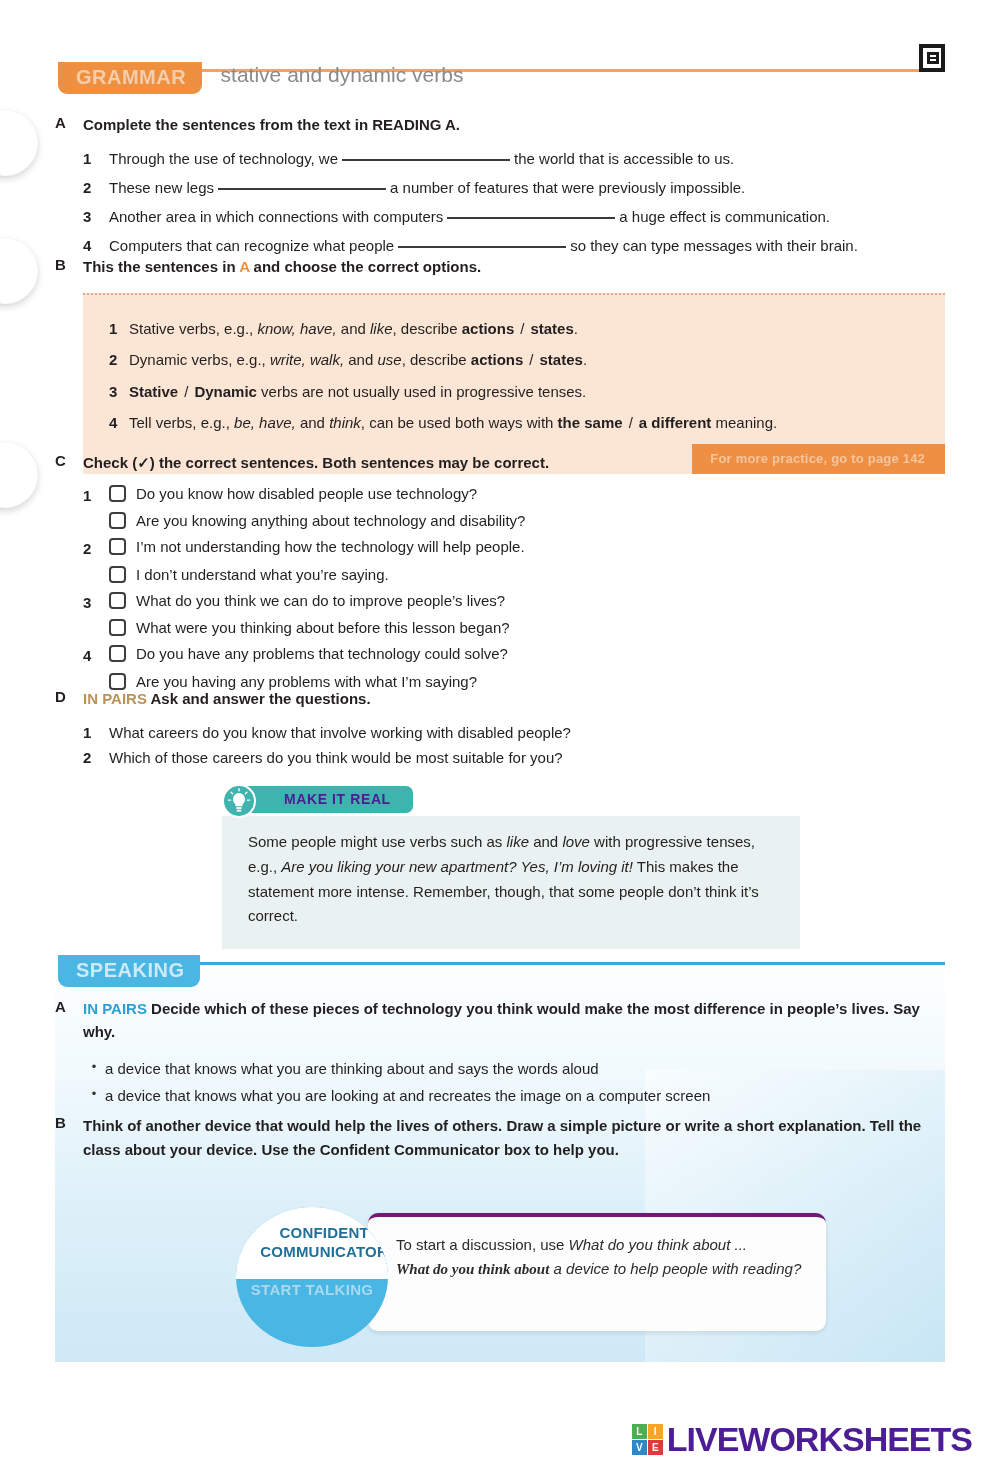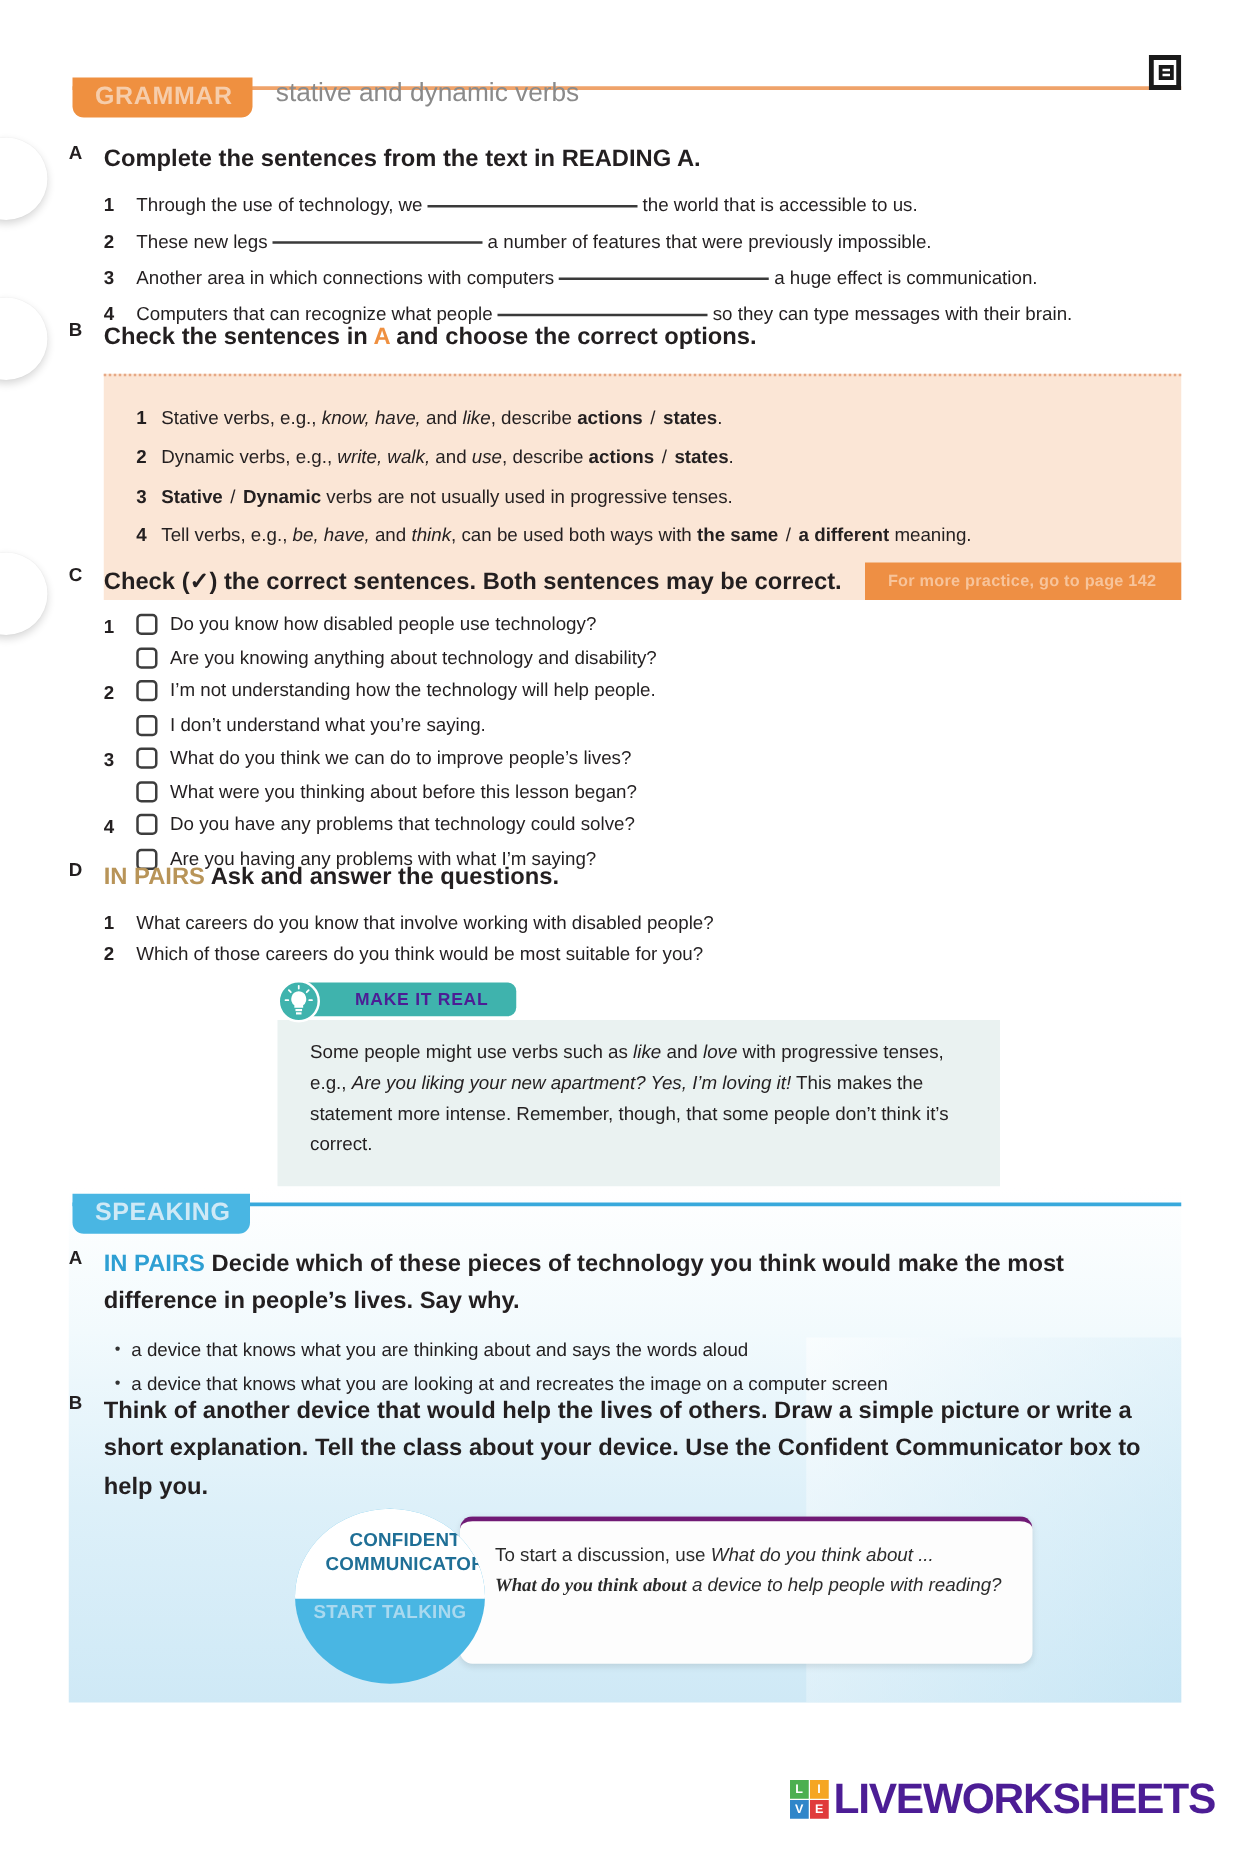--- a/index.html
+++ b/index.html
@@ -46,21 +46,21 @@
     width: 26px; height: 28px;
   }
 
   
   .ex { position: absolute; left: 55px; right: 55px; }
   .ex-letter {
     position: absolute; left: 0; top: 0;
     width: 26px; font-size: 15px; font-weight: bold; color: #231f20;
   }
   .ex-body { margin-left: 28px; }
-  .ex-title { font-size: 19px; font-weight: bold; line-height: 1.5; }
+  .ex-title { font-size: 15px; font-weight: bold; line-height: 1.5; }
   .in-pairs { color: #b89458; font-weight: bold; }
   .in-pairs.blue { color: #2e9fd3; }
   .lit-a { color: #ef9040; font-weight: bold; }
 
   
   .nrow { display: flex; font-size: 15px; line-height: 1.55; margin-top: 6px; }
   .nnum { width: 26px; flex: 0 0 26px; font-weight: bold; }
   .ntext { flex: 1 1 auto; }
   .blank {
     display: inline-block; width: 168px; height: 1px;
@@ -234,21 +234,21 @@
           <div class="nnum">4</div>
           <div class="ntext"><span>Computers that can recognize what people</span><span class="blank"></span><span>so they can type messages with their brain.</span></div>
         </div>
       </div>
     </div>
   </div>
 
   <div class="ex" style="top:256px;">
     <div class="ex-letter">B</div>
     <div class="ex-body">
-      <div class="ex-title"><span>Check the sentences in </span><span class="lit-a">A</span><span> and choose the correct options.</span></div>
+      <div class="ex-title"><span>This the sentences in </span><span class="lit-a">A</span><span> and choose the correct options.</span></div>
 
       <div class="peach">
         <div class="orow">
           <div class="onum">1</div>
           <div><span>Stative verbs, e.g., </span><i>know, have,</i><span> and </span><i>like</i><span>, describe </span><span class="opt">actions</span><span class="sep">/</span><span class="opt">states</span><span>.</span></div>
         </div>
         <div class="orow">
           <div class="onum">2</div>
           <div><span>Dynamic verbs, e.g., </span><i>write, walk,</i><span> and </span><i>use</i><span>, describe </span><span class="opt">actions</span><span class="sep">/</span><span class="opt">states</span><span>.</span></div>
         </div>

